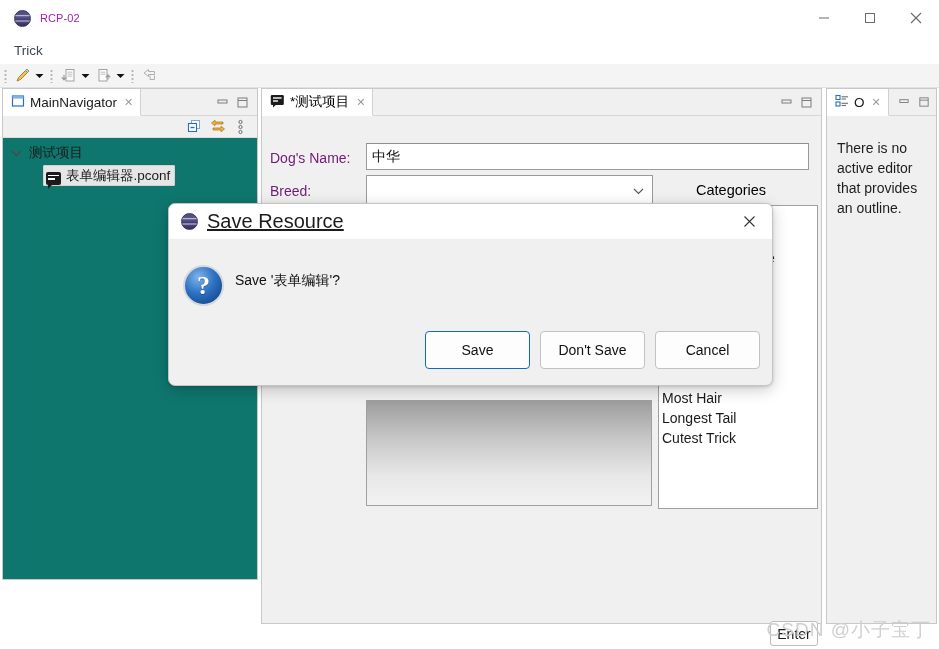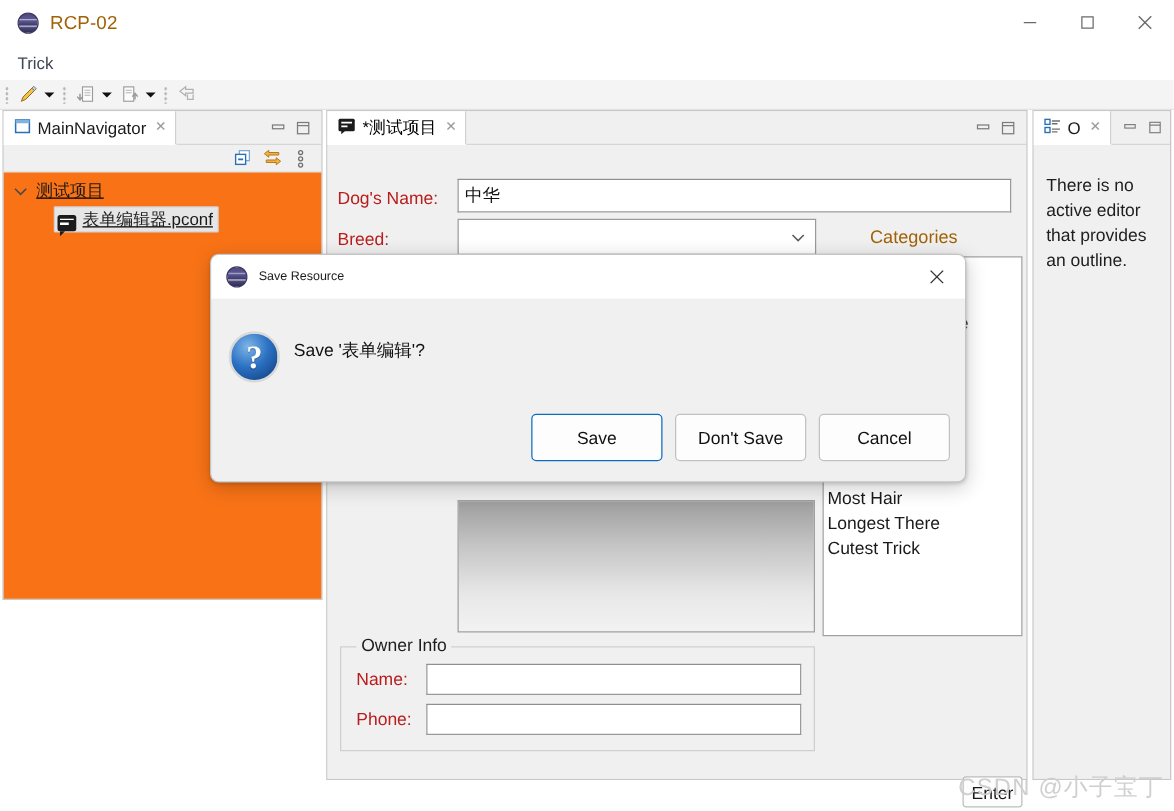--- a/index.html
+++ b/index.html
@@ -22,21 +22,21 @@
     background: #ffffff;
     display: flex; align-items: center;
   }
   .titlebar-icon {
     margin-left: 14px; width: 17px; height: 17px;
     border-radius: 50%;
     background: linear-gradient(180deg,#4e4a7c 0%,#5a5690 26%,#b9b6d4 30%,#5b5792 38%,#403c6b 60%,#c9c6de 66%,#4a4677 74%,#2f2c55 100%);
     border: 1px solid #3a3662;
   }
   .titlebar-text {
-    margin-left: 9px; font-size: 15px; color: #a16207;
+    margin-left: 9px; font-size: 11px; color: #a21caf;
     letter-spacing: .1px;
   }
   .winbtns { position: absolute; right: 0; top: 0; height: 36px; display: flex; }
   .winbtn {
     width: 46px; height: 36px; display: flex; align-items: center; justify-content: center;
   }
   .winbtn svg { display:block; }
 
   
   .menubar {
@@ -87,21 +87,21 @@
   .part-ctrl { width: 16px; height: 16px; display:flex; align-items:center; justify-content:center; }
 
   .view-toolbar {
     height: 22px; background: #f0f0f0; border-bottom: 1px solid #dcdcdc;
     display: flex; align-items: center; justify-content: flex-end; gap: 6px;
     padding-right: 8px;
   }
   .vt-icon { width: 17px; height: 17px; display:flex; align-items:center; justify-content:center;}
 
   
-  .tree { background: #f97316; height: calc(100% - 49px); padding-top: 4px; font-size: 13.5px; text-decoration: underline; }
+  .tree { background: #0f766e; height: calc(100% - 49px); padding-top: 4px; font-size: 13.5px; }
   .tree-row { display: flex; align-items: center; height: 22px; }
   .tree-arrow { width: 26px; display:flex; align-items:center; justify-content:center; color:#555; }
   .tree-label { color: #1a1a1a; }
   .tree-row.child { padding-left: 40px; }
   .tree-sel {
     background: #e6e6e6; border: 1px solid #d2d2d2; border-radius: 1px;
     padding: 0 4px 0 2px; display: flex; align-items: flex-end; gap: 5px; height: 21px;
   }
   .file-icon {
     width: 15px; height: 13px; background: #1b1b1b; border-radius: 2px;
@@ -113,36 +113,36 @@
   .file-icon::after {
     content: ""; position: absolute; left: 2px; top: 6.5px; width: 7px; height: 1.5px; background: #fff;
   }
   .file-icon .tail {
     position: absolute; left: 2px; bottom: -4px; width: 0; height: 0;
     border-left: 4px solid #1b1b1b; border-bottom: 4px solid transparent;
   }
 
   
   .form { position: absolute; left: 0; top: 28px; right: 0; bottom: 0; background: #f0f0f0; }
-  .lbl { position: absolute; font-size: 14px; color: #b91c1c; }
+  .lbl { position: absolute; font-size: 14px; color: #701a75; }
   .txt {
     position: absolute; background: #ffffff; border: 1px solid #9a9a9a;
     border-top-color:#8f8f8f; font-size: 14px; color: #111;
     padding: 3px 5px; display: flex; align-items: center;
   }
   .txt.readonly { background: linear-gradient(180deg,#e3e3e3,#efefef); }
   .combo {
     position: absolute; background: #ffffff; border: 1px solid #9a9a9a;
     display: flex; align-items: center; justify-content: flex-end; padding-right: 8px;
   }
   .canvas-photo {
     position: absolute; border: 1px solid #a0a0a0;
     background: linear-gradient(180deg,#9d9d9d 0%,#c6c6c6 35%,#e8e8e8 72%,#f2f2f2 100%);
   }
-  .cat-title { position: absolute; font-size: 14.5px; color: #a16207; }
+  .cat-title { position: absolute; font-size: 14.5px; color: #000000; }
   .cat-list {
     position: absolute; background: #ffffff; border: 1px solid #a0a0a0;
     overflow: hidden; padding: 2px 0 0 3px;
   }
   .cat-item { font-size: 14px; color: #1a1a1a; line-height: 20px; white-space: nowrap; }
   .group {
     position: absolute; border: 1px solid #cfcfcf;
   }
   .group-title {
     position: absolute; top: -10px; left: 12px; background: #f0f0f0;
@@ -168,21 +168,21 @@
   }
   .dlg-title {
     height: 36px; background: #ffffff; display: flex; align-items: center;
     border-bottom: 1px solid #eeeeee;
   }
   .dlg-icon {
     margin-left: 12px; width: 17px; height: 17px; border-radius: 50%;
     background: linear-gradient(180deg,#4e4a7c 0%,#5a5690 26%,#b9b6d4 30%,#5b5792 38%,#403c6b 60%,#c9c6de 66%,#4a4677 74%,#2f2c55 100%);
     border: 1px solid #3a3662;
   }
-  .dlg-title-text { margin-left: 9px; font-size: 10px; color: #1c1c1c; }
+  .dlg-title-text { margin-left: 9px; font-size: 20px; color: #1c1c1c; text-decoration: underline; }
   .dlg-close {
     margin-left: auto; width: 46px; height: 36px;
     display: flex; align-items: center; justify-content: center;
   }
   .dlg-body { position: relative; height: calc(100% - 36px); }
   .q-icon {
     position: absolute; left: 14px; top: 25px; width: 41px; height: 41px; border-radius: 50%;
     background: radial-gradient(circle at 36% 28%, #7fb5e8 0%, #2d72c4 45%, #164c92 82%, #0e3b78 100%);
     border: 2px solid #d8d8d8;
     display: flex; align-items: center; justify-content: center;
@@ -287,21 +287,21 @@
     </div>
     <div class="grip"></div>
     <div class="tbbtn">
       <svg width="17" height="17" viewBox="0 0 17 17">
         <path d="M13.5 4.5 L7.5 4.5 L7.5 2.5 L3 6 L7.5 9.5 L7.5 7.5 L13.5 7.5 Z" fill="none" stroke="#b0b0b0" stroke-width="1"></path>
         <path d="M9 8.5 L9 12.5 L13.5 12.5 L13.5 8.5" fill="none" stroke="#b0b0b0" stroke-width="1"></path>
       </svg>
     </div>
   </div>
 
-  <div class="part" style="left:2px; top:88px; width:256px; height:392px;">
+  <div class="part" style="left:2px; top:88px; width:256px; height:492px;">
     <div class="part-tabrow">
       <div class="part-tab">
         <span>
           <svg width="14" height="14" viewBox="0 0 14 14">
             <rect x="1.5" y="2" width="11" height="10" fill="#ffffff" stroke="#2a6fb5" stroke-width="1.2"></rect>
             <rect x="1.5" y="2" width="11" height="2.6" fill="#7fb2e0"></rect>
           </svg>
         </span>
         <span>MainNavigator</span>
         <span class="tab-close">✕</span>
@@ -417,31 +417,24 @@
         <div class="cat-item">Best of Breed</div>
         <div class="cat-item">Prettiest Female</div>
         <div class="cat-item">Handsomest Male</div>
         <div class="cat-item">Best Dressed</div>
         <div class="cat-item">Fluffiest Tail</div>
         <div class="cat-item">Most Colors</div>
         <div class="cat-item">Best Dancer</div>
         <div class="cat-item">Most Disciplined</div>
         <div class="cat-item">Best Groomed</div>
         <div class="cat-item">Most Hair</div>
-        <div class="cat-item">Longest There</div>
+        <div class="cat-item">Longest Tail</div>
         <div class="cat-item">Cutest Trick</div>
       </div>
 
-      <div class="group" style="left:10px; top:400px; width:380px; height:84px;">
-        <div class="group-title">Owner Info</div>
-        <div class="lbl" style="left:12px; top:17px;">Name:</div>
-        <div class="txt" style="left:68px; top:13px; width:300px; height:25px;" placeholder=""></div>
-        <div class="lbl" style="left:12px; top:49px;">Phone:</div>
-        <div class="txt" style="left:68px; top:45px; width:300px; height:25px;" placeholder=""></div>
-      </div>
 
       <div class="btn-enter" style="left:508px; top:504px; width:48px; height:25px;">Enter</div>
     </div>
   </div>
 
   <div class="part" style="left:826px; top:88px; width:111px; height:536px;">
     <div class="part-tabrow">
       <div class="part-tab">
         <span>
           <svg width="14" height="14" viewBox="0 0 14 14">

